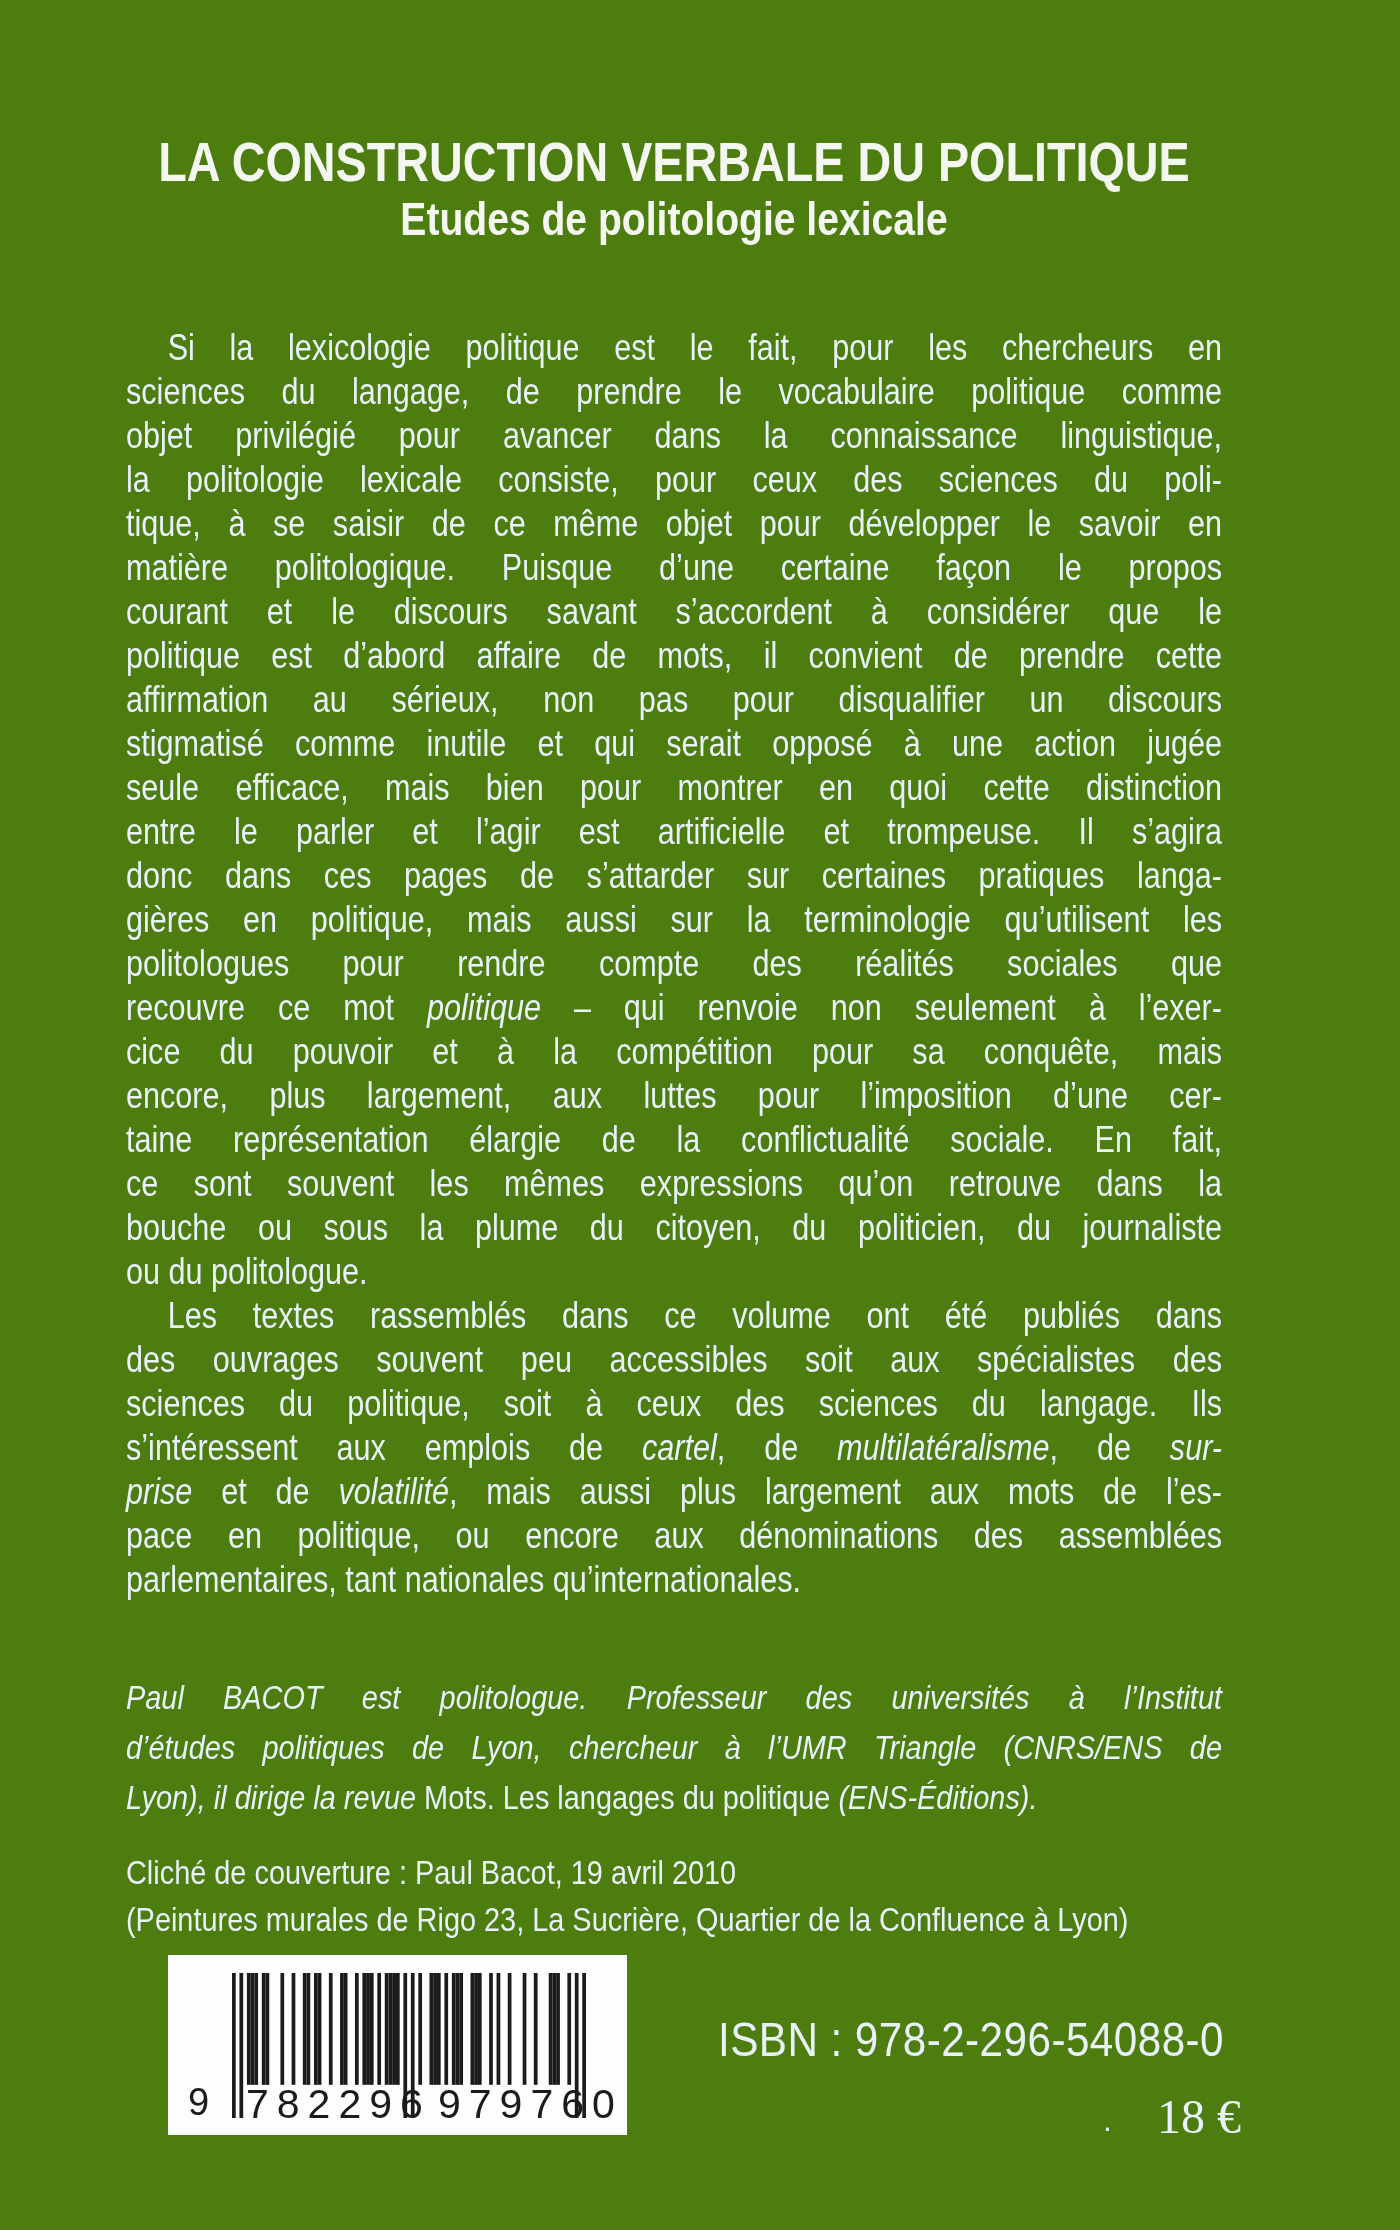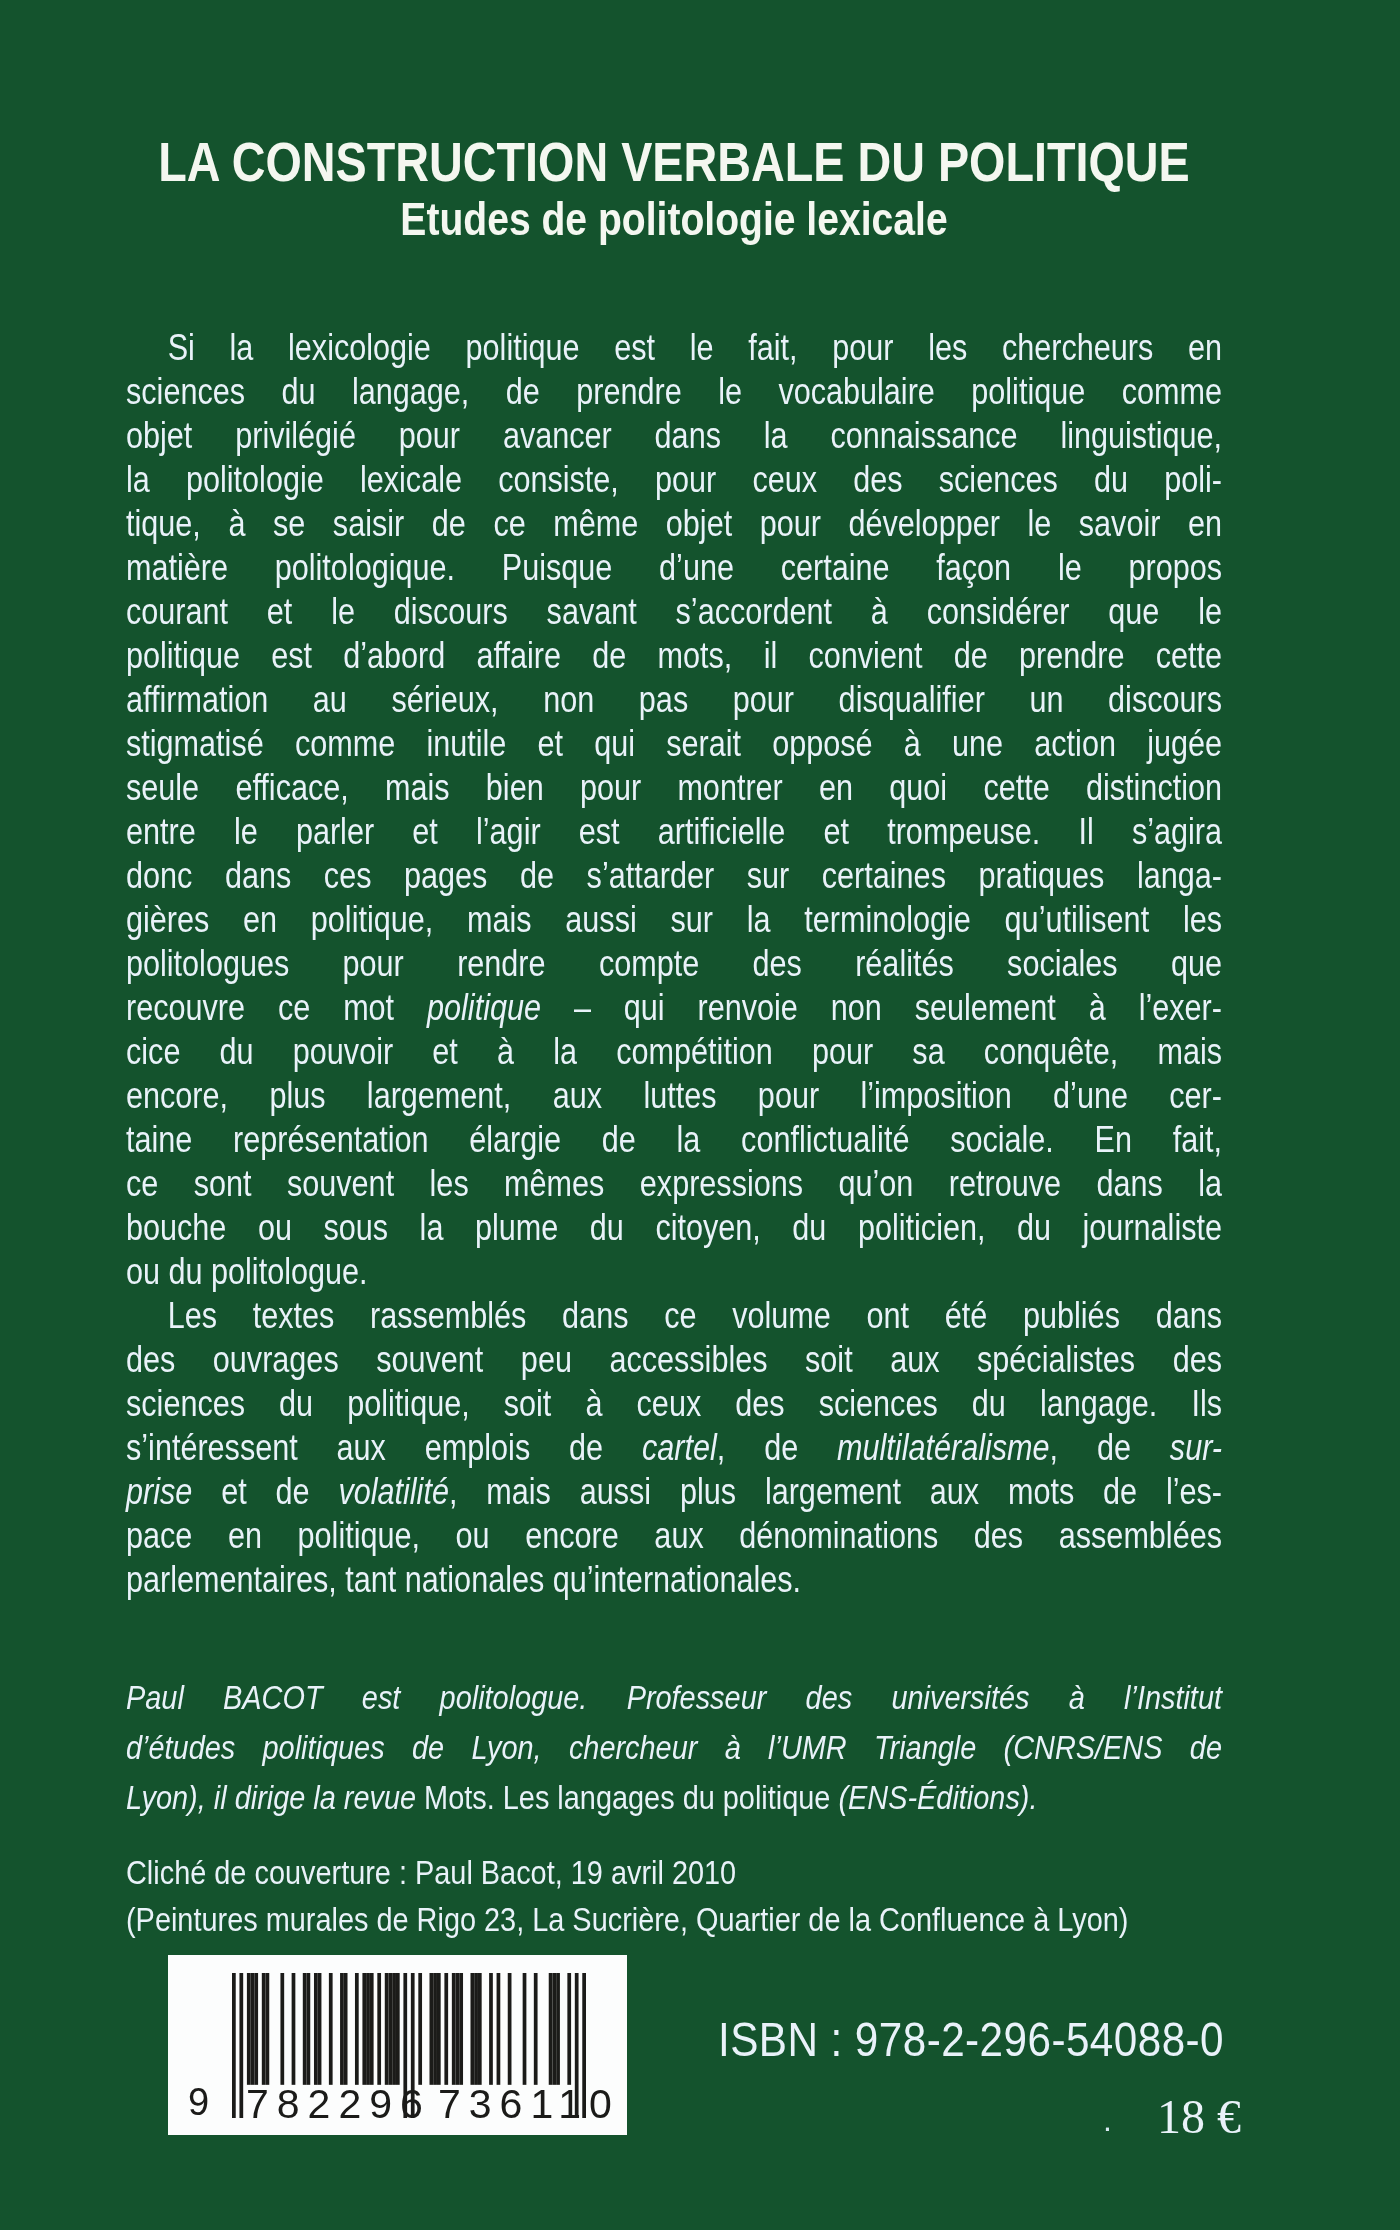--- a/index.html
+++ b/index.html
@@ -1,19 +1,19 @@
 <!DOCTYPE html>
 <html><head>
 <meta charset="utf-8">
 <style>
   html,body{margin:0;padding:0;background:#0a4c8c;}
   .page{
     position:relative;
     width:1400px;height:2230px;
-    background:#14532d;
+    background:#4d7c0f;
     overflow:hidden;
     font-family:"Liberation Sans",sans-serif;
   }
   
   .content{
     position:absolute;left:126px;top:0;
     width:1290px;
     transform:scaleX(0.8496);
     transform-origin:0 0;
     color:#e9f2f9;
@@ -181,20 +181,20 @@
         <rect x="81" y="0" width="1" height="30" fill="#1b1b19"></rect>
         <rect x="85" y="0" width="1" height="30" fill="#1b1b19"></rect>
         <rect x="86" y="0" width="1" height="30" fill="#1b1b19"></rect>
         <rect x="87" y="0" width="1" height="30" fill="#1b1b19"></rect>
         <rect x="90" y="0" width="1" height="30" fill="#1b1b19"></rect>
         <rect x="92" y="0" width="1" height="38.9" fill="#1b1b19"></rect>
         <rect x="94" y="0" width="1" height="38.9" fill="#1b1b19"></rect>
       </svg>
     <span class="bc-nine">9</span>
     <span class="bc-group bc-g1">782296</span>
-    <span class="bc-group bc-g2">736110</span>
+    <span class="bc-group bc-g2">979760</span>
   </div>
 
   <div class="isbn">ISBN : 978-2-296-54088-0</div>
   <span class="price-dot">.</span>
   <div class="price">18 €</div>
 
 </div>
 
 </body></html>

